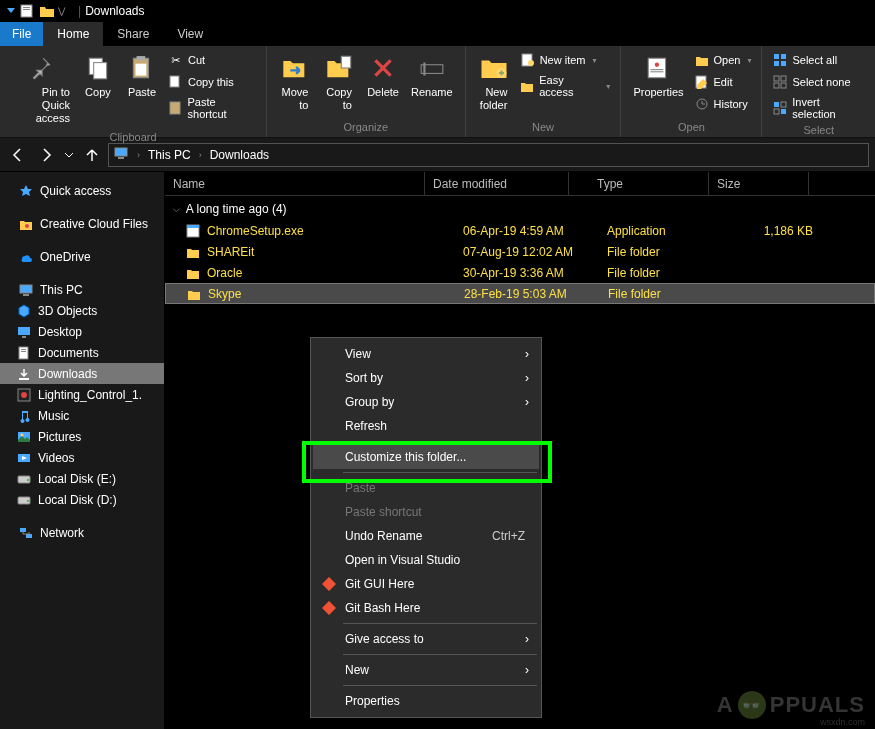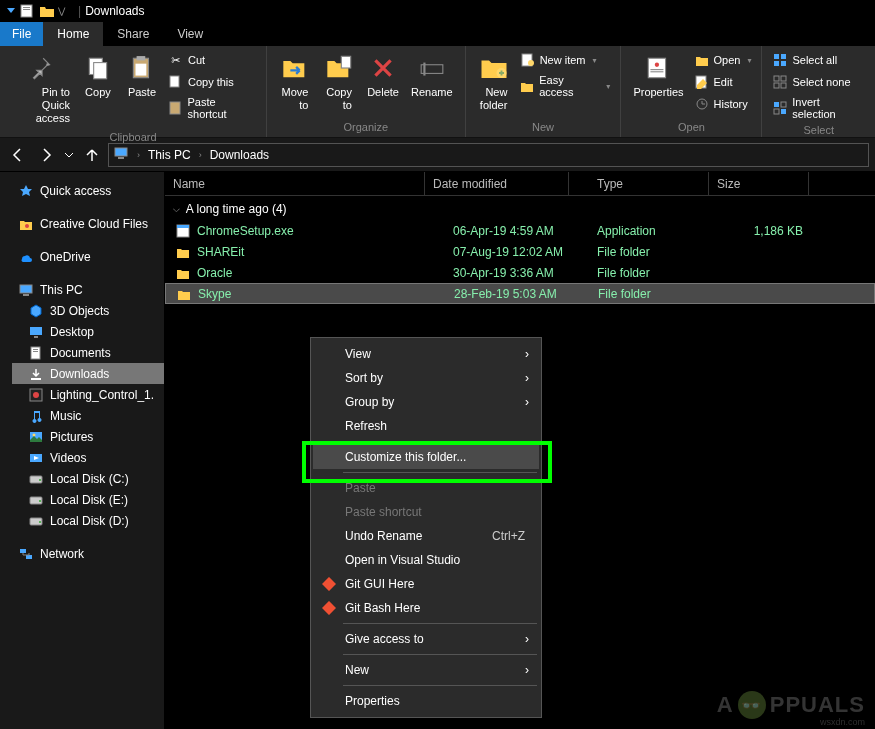--- a/index.html
+++ b/index.html
@@ -38,36 +38,36 @@
 .addressbox { flex:1; height:24px; background:#191919; border:1px solid #535353; display:flex; align-items:center; padding:0 4px; gap:4px; font-size:12px; }
 .crumb { color:#fff; }
 .crumb-sep { color:#888; font-size:9px; margin:0 4px;}
 
 
 .contentarea { display:flex; height:calc(729px - 22px - 24px - 92px - 34px); background:#000; }
 
 
 .navpane { width:165px; background:#191919; padding:8px 0; overflow:hidden; border-right:1px solid #000;}
 .navitem { display:flex; align-items:center; padding:2px 4px 2px 18px; font-size:12px; color:#fff; gap:6px; height:21px;}
-.navitem.sub { padding-left:16px;margin-left:12px; }
+.navitem.sub { padding-left:16px; }
 .navitem.selected { background:#777; }
 .navitem .nico { width:16px; height:16px; display:flex; align-items:center; justify-content:center; }
 .navsep { height:12px; }
 
 
 .filelist { flex:1; background:#000; position:relative; }
 .colheader { display:flex; height:24px; align-items:center; border-bottom:1px solid #333; font-size:12px; color:#bbb; }
 .colheader > div { padding:0 8px; border-right:1px solid #333; height:100%; display:flex; align-items:center;}
 .col-name { width:260px; }
 .col-date { width:144px; }
 .col-type { width:120px;margin-left:20px; }
 .col-size { width:100px; }
 .grouphdr { padding:6px 8px 4px 8px; font-size:12px; color:#fff; display:flex; align-items:center; gap:6px;}
 .grouphdr .chev { font-size:9px; color:#888;}
-.filerow { display:flex; height:21px; align-items:center; font-size:12px; color:#86efac; padding-left:0;}
+.filerow { display:flex; height:21px; align-items:center; font-size:12px; color:#fde047; padding-left:10px;}
 .filerow.selected { background:#4a4a4a; border:1px solid #777; }
 .filerow .fico { width:16px; height:16px; margin:0 6px 0 10px; display:flex; align-items:center; justify-content:center;}
 .filerow .fname { width:226px; }
 .filerow .fdate { width:144px; padding-left:6px;margin-left:24px;}
 .filerow .ftype { width:120px; padding-left:6px;}
 .filerow .fsize { width:100px; text-align:right; padding-right:8px;}
 
 
 .ctxmenu { position:absolute; left:310px; top:337px; width:232px; background:#2b2b2b; border:1px solid #555; box-shadow:2px 2px 6px rgba(0,0,0,.6); padding:4px 2px; z-index:50;}
 .ctxitem { display:flex; align-items:center; padding:5px 10px 5px 32px; font-size:12px; color:#fff; position:relative;}
@@ -487,29 +487,20 @@
         </span>
         <span>Videos</span>
       </div>
     <div class="navitem sub">
         <span class="nico">
           <svg width="14" height="14">
             <rect x="1" y="4" width="12" height="7" rx="1" fill="#ccc" stroke="#888"></rect>
             <circle cx="11" cy="8" r="1" fill="#3a3"></circle>
           </svg>
         </span>
-        <span>Local Disk (C:)</span>
-      </div>
-    <div class="navitem sub">
-        <span class="nico">
-          <svg width="14" height="14">
-            <rect x="1" y="4" width="12" height="7" rx="1" fill="#ccc" stroke="#888"></rect>
-            <circle cx="11" cy="8" r="1" fill="#3a3"></circle>
-          </svg>
-        </span>
         <span>Local Disk (E:)</span>
       </div>
     <div class="navitem sub">
         <span class="nico">
           <svg width="14" height="14">
             <rect x="1" y="4" width="12" height="7" rx="1" fill="#ccc" stroke="#888"></rect>
             <circle cx="11" cy="8" r="1" fill="#3a3"></circle>
           </svg>
         </span>
         <span>Local Disk (D:)</span>

